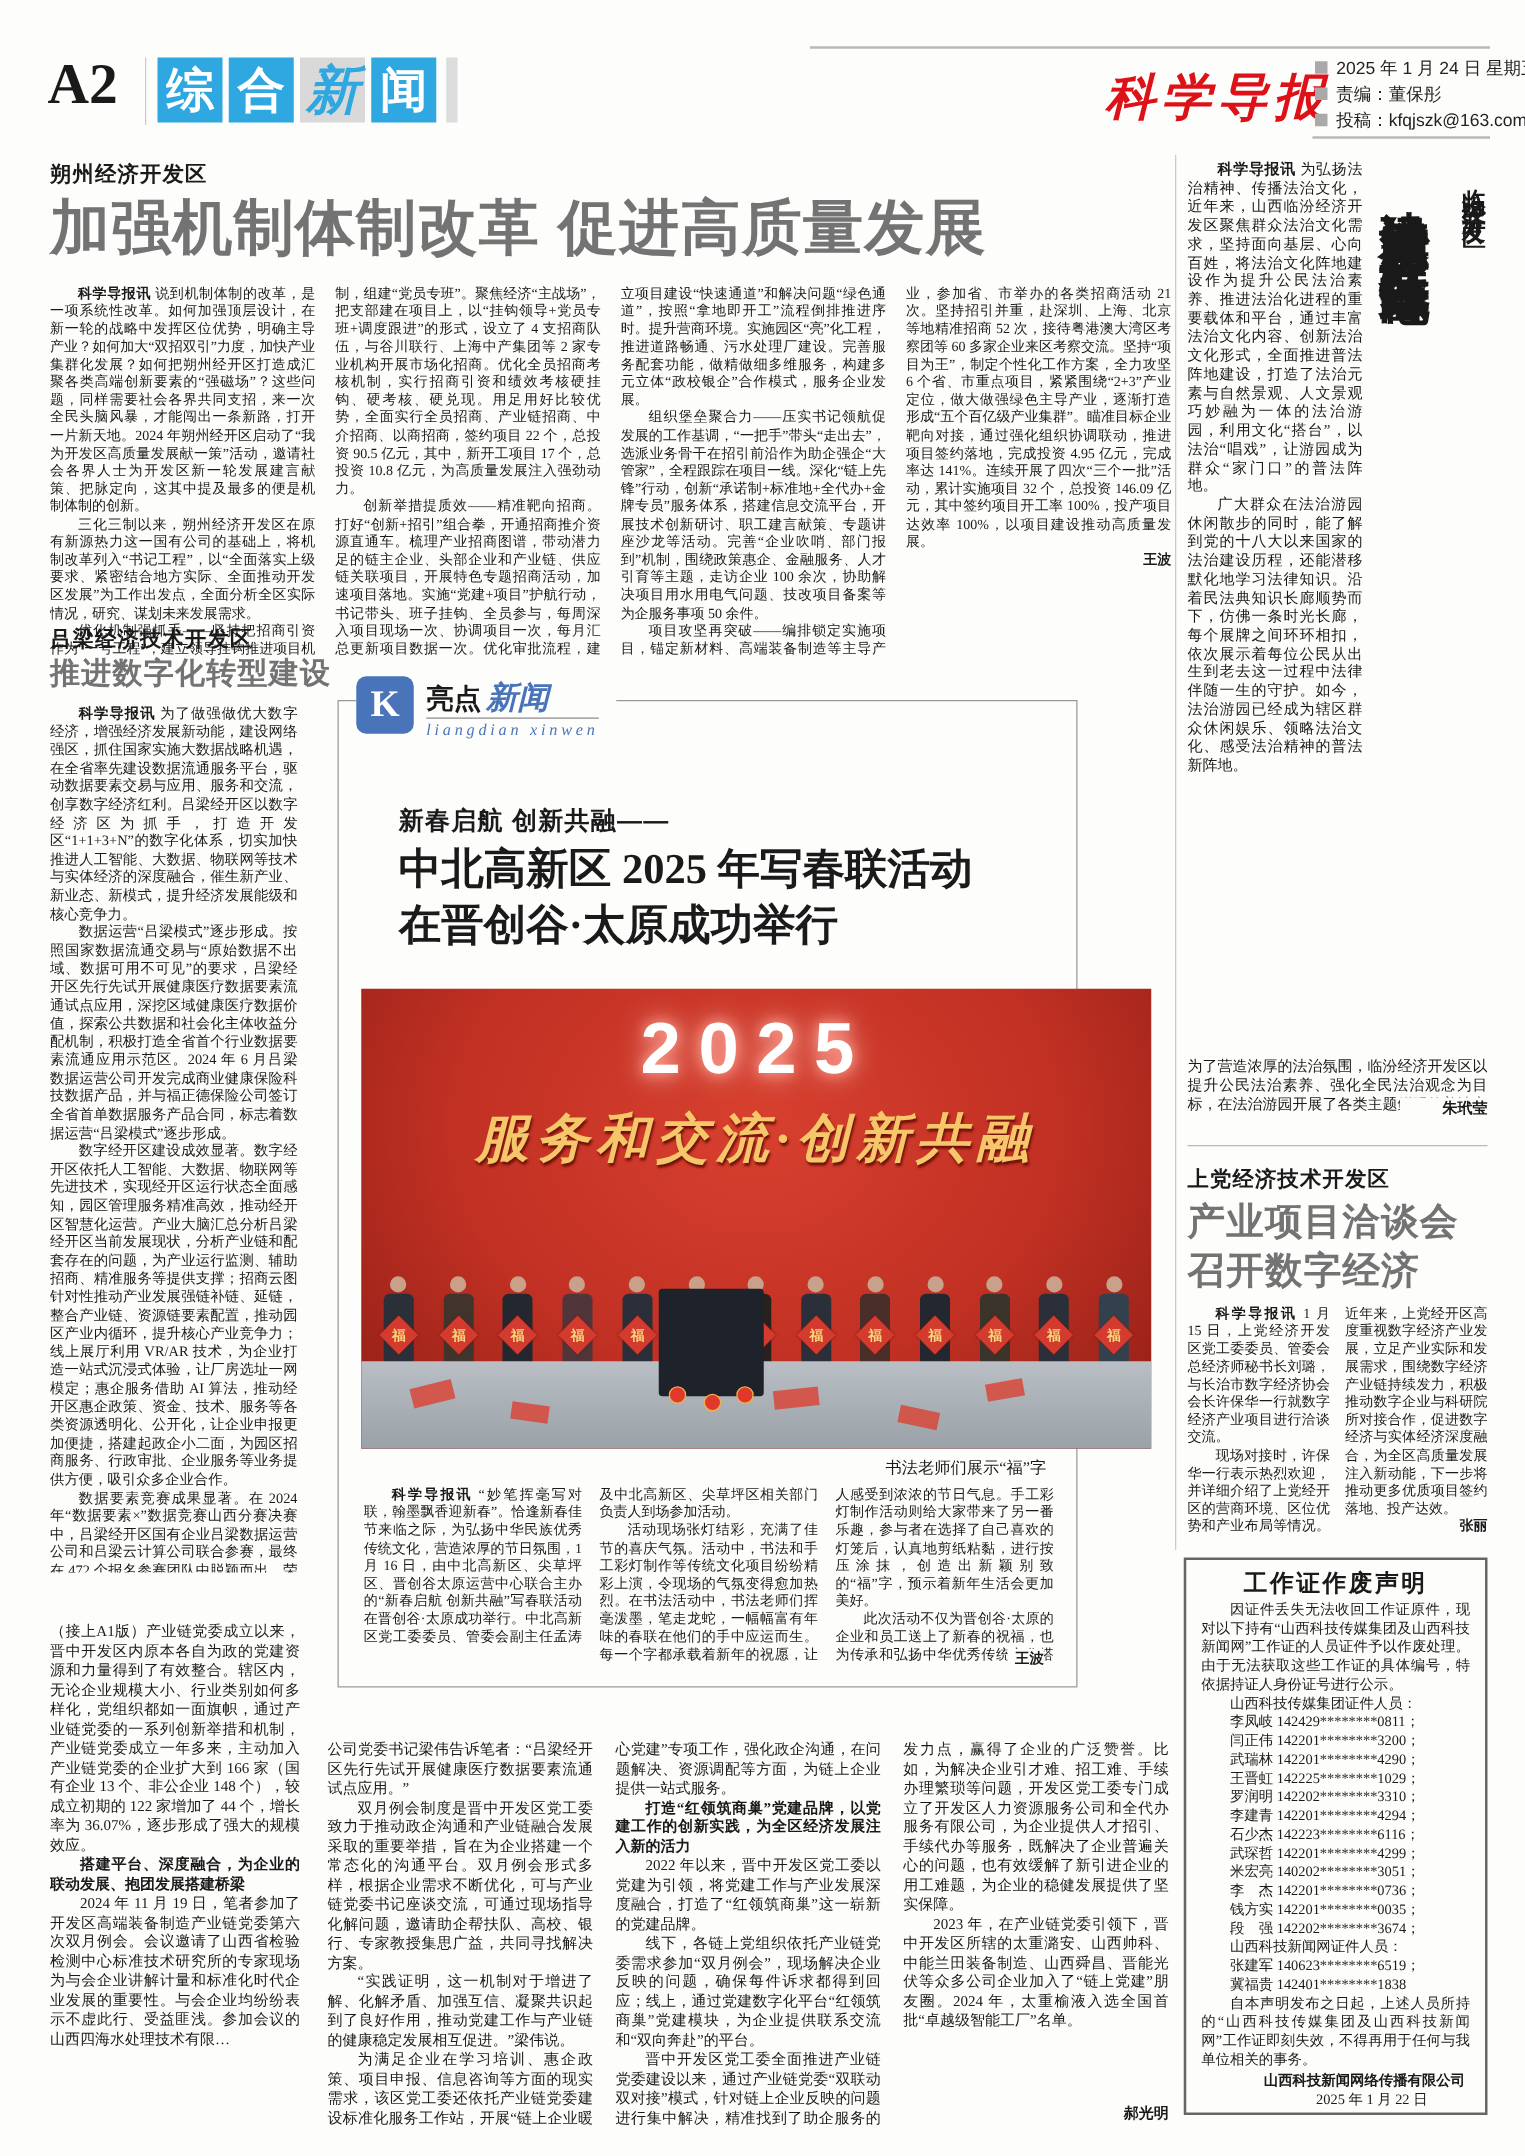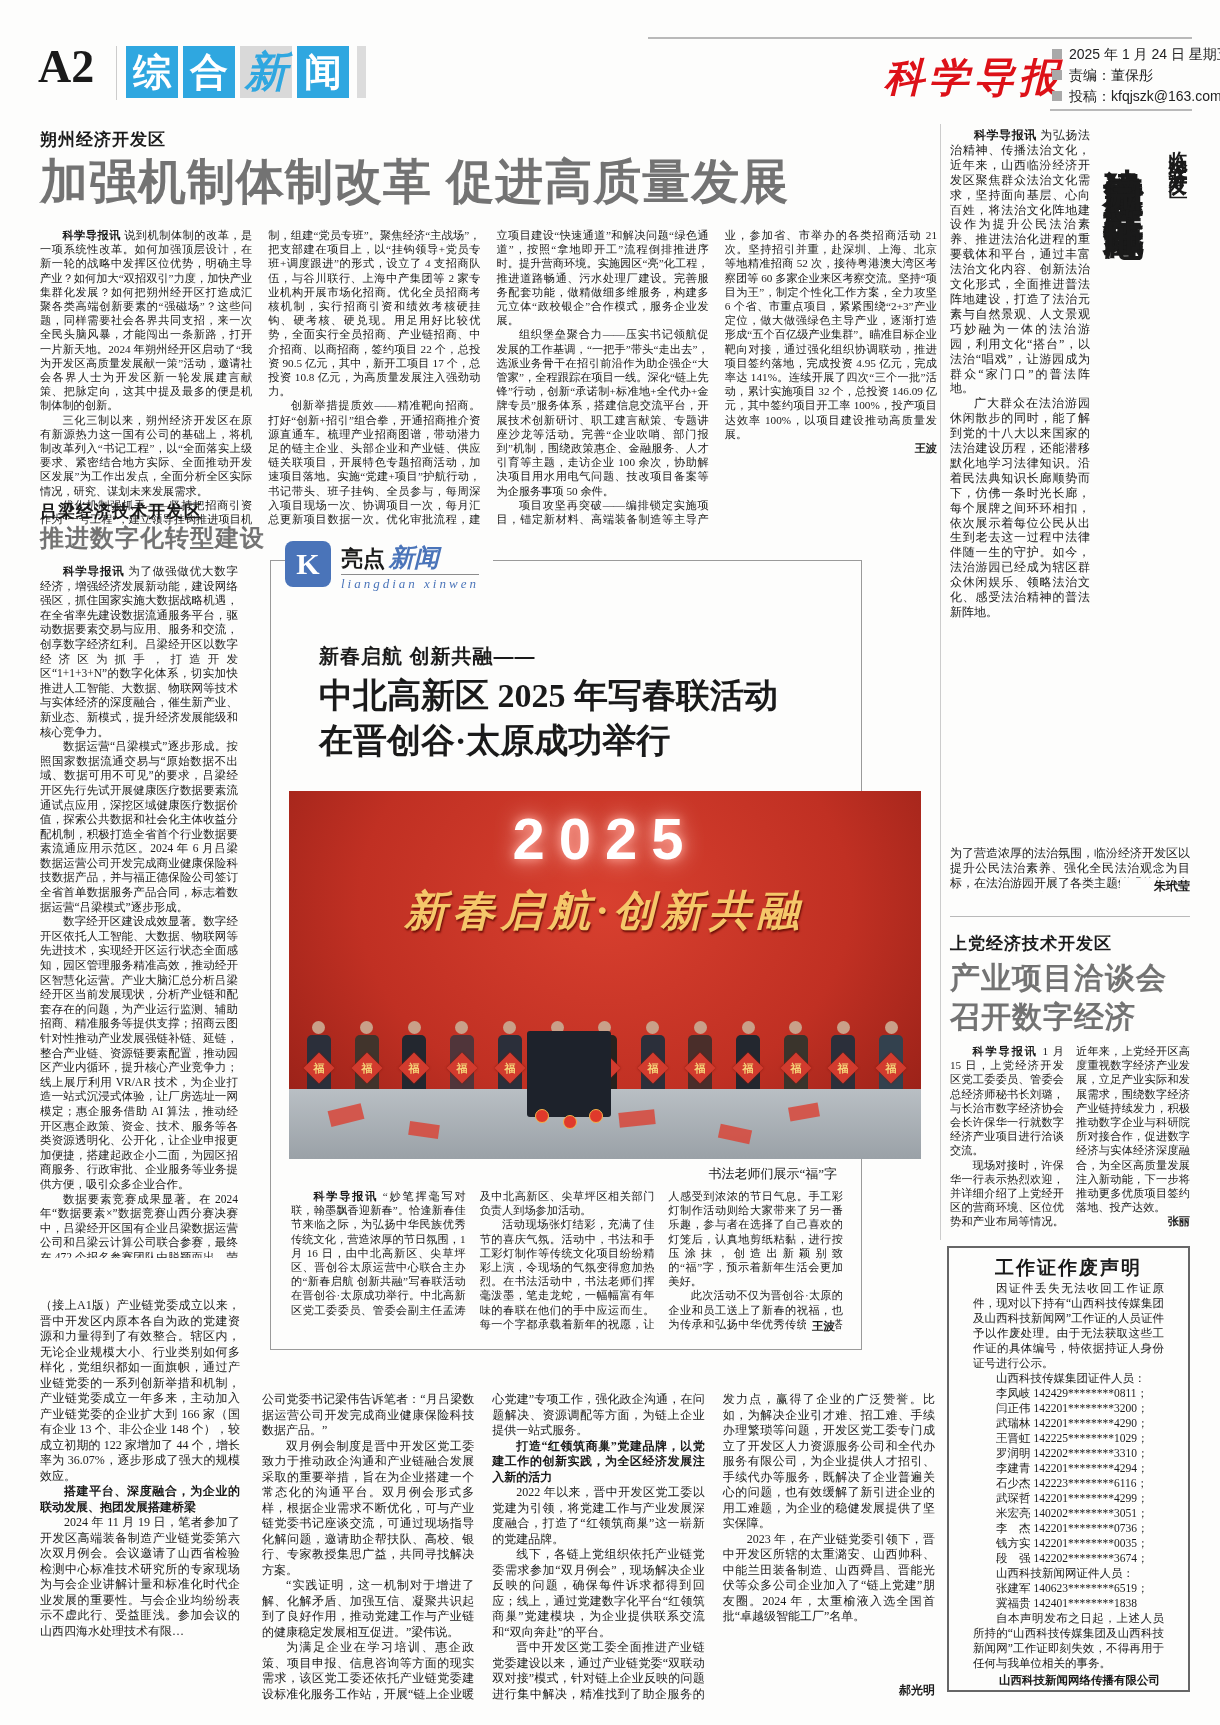--- a/index.html
+++ b/index.html
@@ -45,21 +45,21 @@
           transform:rotate(45deg);display:flex;align-items:center;justify-content:center;
           box-shadow:0 0 2px #7e150d;}
   .fu-diamond span{transform:rotate(-45deg);color:#f6d67a;font-size:11px;font-weight:bold;}
   #floor{background:linear-gradient(#b9bfc4,#9aa1a7);}
   .cutout{position:absolute;background:#d8463a;opacity:.85;}
   #podium{background:#1d222b;border-radius:3px;}
   .lantern{position:absolute;width:12px;height:12px;border-radius:50%;background:#e0392b;border:1px solid #f2b24a;}
   
   .vertical{writing-mode:vertical-rl;}
   
-  #notice{border:2px solid #666;padding:10px 24px;font-size:11.5px;line-height:15px;overflow:hidden;}
+  #notice{border:2px solid #666;padding:10px 12px;font-size:11.5px;line-height:15px;overflow:hidden;}
   #notice .ntitle{text-align:center;font-size:19px;font-weight:bold;margin:2px 0 6px 0;
           font-family:"Liberation Sans",sans-serif;letter-spacing:2px;}
   #notice p{margin:0;text-indent:2em;text-align:justify;}
   #notice .names div{padding-left:2em;white-space:nowrap;}
   #notice .sig{text-align:right;font-weight:bold;padding-right:4px;margin-top:2px;}
   #notice .sigdate{text-align:right;padding-right:34px;}
   .byl{font-weight:bold;}
 </style>
 </head>
 <body>
@@ -117,21 +117,21 @@
       </div>
     </div>
     <div class="abs sans" style="left:48px;top:82px;font-size:20px;font-weight:600;letter-spacing:1px;">新春启航  创新共融——</div>
     <div class="abs" style="left:48px;top:112px;font-size:34px;font-weight:800;line-height:45px;">
       <div>中北高新区 2025 年写春联活动</div>
       <div>在晋创谷·太原成功举行</div>
     </div>
 
     <div id="photo" class="abs" style="left:18px;top:230px;width:632px;height:368px;">
       <div id="photo-year" class="abs" style="top:14px;">2025</div>
-      <div id="photo-banner" class="abs" style="top:92px;">新春启航·创新共融</div>
+      <div id="photo-banner" class="abs" style="top:92px;">服务和交流·创新共融</div>
       <div id="people" class="abs" style="left:6px;right:6px;bottom:66px;height:132px;">
         <div class="person">
             <div class="head"></div>
             <div class="torso" style="background:#2b2f3a;"></div>
             <div class="fu-diamond">
               <span>福</span>
             </div>
           </div>
         <div class="person">
             <div class="head"></div>
@@ -294,21 +294,21 @@
     <div class="sig">山西科技新闻网络传播有限公司</div>
     <div class="sigdate">2025 年 1 月 22 日</div>
   </div>
 
   <div class="abs cols body-md jt" style="left:40px;top:1298px;width:200px;height:404px;">
       <p class="noindent">（接上A1版）产业链党委成立以来，晋中开发区内原本各自为政的党建资源和力量得到了有效整合。辖区内，无论企业规模大小、行业类别如何多样化，党组织都如一面旗帜，通过产业链党委的一系列创新举措和机制，产业链党委成立一年多来，主动加入产业链党委的企业扩大到 166 家（国有企业 13 个、非公企业 148 个），较成立初期的 122 家增加了 44 个，增长率为 36.07%，逐步形成了强大的规模效应。</p>
       <p class="subhead">搭建平台、深度融合，为企业的联动发展、抱团发展搭建桥梁</p>
       <p>2024 年 11 月 19 日，笔者参加了开发区高端装备制造产业链党委第六次双月例会。会议邀请了山西省检验检测中心标准技术研究所的专家现场为与会企业讲解计量和标准化时代企业发展的重要性。与会企业均纷纷表示不虚此行、受益匪浅。参加会议的山西四海水处理技术有限…</p>
     </div>
   <div class="abs cols body-md jt" style="left:262px;top:1392px;width:673px;height:310px;column-count:3;column-gap:18px;column-fill:auto;">
-      <p class="noindent">公司党委书记梁伟告诉笔者：“月吕梁数据运营公司开发完成商业健康保险科技数据产品。”</p>
+      <p class="noindent">公司党委书记梁伟告诉笔者：“吕梁经开区先行先试开展健康医疗数据要素流通试点应用。”</p>
       <p>双月例会制度是晋中开发区党工委致力于推动政企沟通和产业链融合发展采取的重要举措，旨在为企业搭建一个常态化的沟通平台。双月例会形式多样，根据企业需求不断优化，可与产业链党委书记座谈交流，可通过现场指导化解问题，邀请助企帮扶队、高校、银行、专家教授集思广益，共同寻找解决方案。</p>
       <p>“实践证明，这一机制对于增进了解、化解矛盾、加强互信、凝聚共识起到了良好作用，推动党建工作与产业链的健康稳定发展相互促进。”梁伟说。</p>
       <p>为满足企业在学习培训、惠企政策、项目申报、信息咨询等方面的现实需求，该区党工委还依托产业链党委建设标准化服务工作站，开展“链上企业暖心党建”专项工作，强化政企沟通，在问题解决、资源调配等方面，为链上企业提供一站式服务。</p>
       <p class="subhead">打造“红领筑商巢”党建品牌，以党建工作的创新实践，为全区经济发展注入新的活力</p>
       <p>2022 年以来，晋中开发区党工委以党建为引领，将党建工作与产业发展深度融合，打造了“红领筑商巢”这一崭新的党建品牌。</p>
       <p>线下，各链上党组织依托产业链党委需求参加“双月例会”，现场解决企业反映的问题，确保每件诉求都得到回应；线上，通过党建数字化平台“红领筑商巢”党建模块，为企业提供联系交流和“双向奔赴”的平台。</p>
       <p>晋中开发区党工委全面推进产业链党委建设以来，通过产业链党委“双联动双对接”模式，针对链上企业反映的问题进行集中解决，精准找到了助企服务的发力点，赢得了企业的广泛赞誉。比如，为解决企业引才难、招工难、手续办理繁琐等问题，开发区党工委专门成立了开发区人力资源服务公司和全代办服务有限公司，为企业提供人才招引、手续代办等服务，既解决了企业普遍关心的问题，也有效缓解了新引进企业的用工难题，为企业的稳健发展提供了坚实保障。</p>
       <p>2023 年，在产业链党委引领下，晋中开发区所辖的太重潞安、山西帅科、中能兰田装备制造、山西舜昌、晋能光伏等众多公司企业加入了“链上党建”朋友圈。2024 年，太重榆液入选全国首批“卓越级智能工厂”名单。</p>
     </div>
   <div class="abs byl" style="left:860px;top:1682px;width:75px;font-size:12px;text-align:right;background:#fdfdfc;">郝光明</div>

